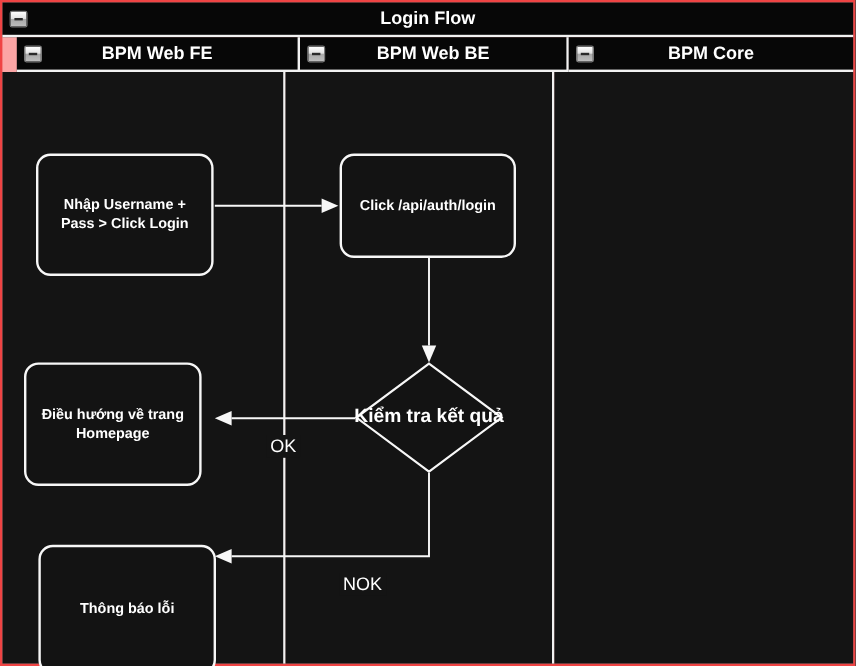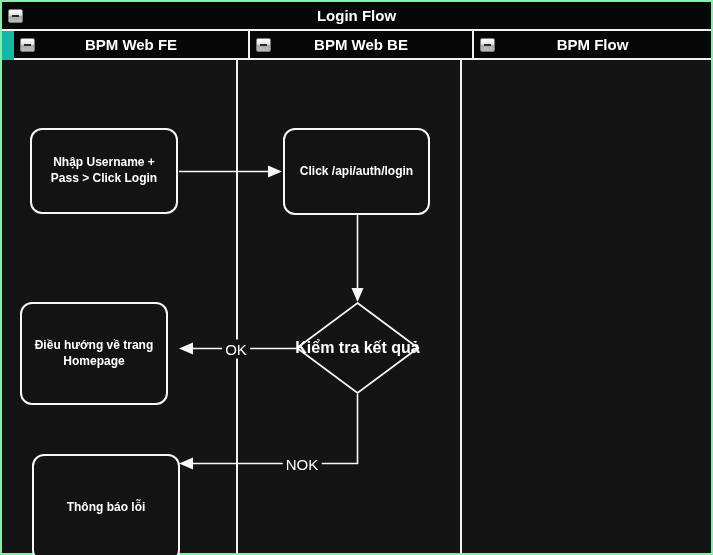--- a/index.html
+++ b/index.html
@@ -3,21 +3,21 @@
 <meta charset="utf-8">
 <style>
   html,body{margin:0;padding:0;background:#1e1e1e;}
   .stage{
     position:relative;width:713px;height:555px;overflow:hidden;
     background:#141414;
     font-family:"Liberation Sans","DejaVu Sans",sans-serif;
     color:#ffffff;
     -webkit-font-smoothing:antialiased;
   }
-  .pool{position:absolute;inset:0;border:2px solid #86efac;background:#14b8a6;box-sizing:border-box;}
+  .pool{position:absolute;inset:0;border:2px solid #ef4444;background:#fca5a5;box-sizing:border-box;}
   .pool-title-row{
     position:absolute;left:0;right:0;top:0;height:27px;
     background:#070707;border-bottom:2px solid #f2f2f2;
     display:flex;align-items:center;justify-content:center;
   }
   .pool-title{font-size:15px;font-weight:bold;}
   .lane-headers{position:absolute;left:0;right:0;top:29px;height:29px;display:flex;margin-left:12px;}
   .lane-header{
     position:relative;background:#070707;box-sizing:border-box;
     border-bottom:2px solid #f2f2f2;border-right:2px solid #f2f2f2;
@@ -50,21 +50,21 @@
   .edges path{stroke:#f7f7f7;stroke-width:1.6;fill:none;}
   .edges path.arrow{fill:#f7f7f7;stroke:none;}
   .diamond-wrap{position:absolute;left:294px;top:300px;width:127px;height:96px;cursor:pointer;}
   .diamond-label{
     position:absolute;inset:0;display:flex;align-items:center;justify-content:center;
     font-size:16px;font-weight:bold;
   }
   .edge-label{
     position:absolute;transform:translate(-50%,-50%);
     background:#141414;padding:1px 3px;
-    font-size:15px;font-weight:400;color:#ffffff;white-space:nowrap;
+    font-size:15px;font-weight:400;color:#ffffff;white-space:nowrap;margin-top:23px;
   }
 </style>
 </head>
 <body>
 
 <div class="stage">
 
   <div class="pool">
 
     <div class="pool-title-row">
@@ -84,21 +84,21 @@
       <div class="lane-header w-be">
         <div class="collapse-btn">
             <div class="minus"></div>
           </div>
         <div class="lane-title">BPM Web BE</div>
       </div>
       <div class="lane-header w-core">
         <div class="collapse-btn">
             <div class="minus"></div>
           </div>
-        <div class="lane-title">BPM Flow</div>
+        <div class="lane-title">BPM Core</div>
       </div>
     </div>
 
     <div class="lane-bodies">
       <div class="lane-body w-fe"></div>
       <div class="lane-body w-be"></div>
       <div class="lane-body w-core"></div>
     </div>
 
   </div>
@@ -115,21 +115,21 @@
     <g>
       <path d="M296,348.5 H193"></path>
       <path class="arrow" d="M179,348.5 L193,342.5 L193,354.5 Z"></path>
     </g>
     <g>
       <path d="M357.5,394 V463.5 H193"></path>
       <path class="arrow" d="M179,463.5 L193,457.5 L193,469.5 Z"></path>
     </g>
   </svg>
 
-  <div class="node" style="left:30px;top:128px;width:148px;height:86px;">Nhập Username +
+  <div class="node" style="left:30px;top:128px;width:148px;height:102px;">Nhập Username +
 Pass &gt; Click Login</div>
 
   <div class="node" style="left:283px;top:128px;width:147px;height:87px;">Click /api/auth/login</div>
 
   <div class="diamond-wrap">
     <svg width="127" height="96">
       <polygon points="63.5,3 124,48 63.5,93 3,48" fill="#131313" stroke="#f7f7f7" stroke-width="1.8"></polygon>
     </svg>
     <div class="diamond-label">Kiểm tra kết quả</div>
   </div>

